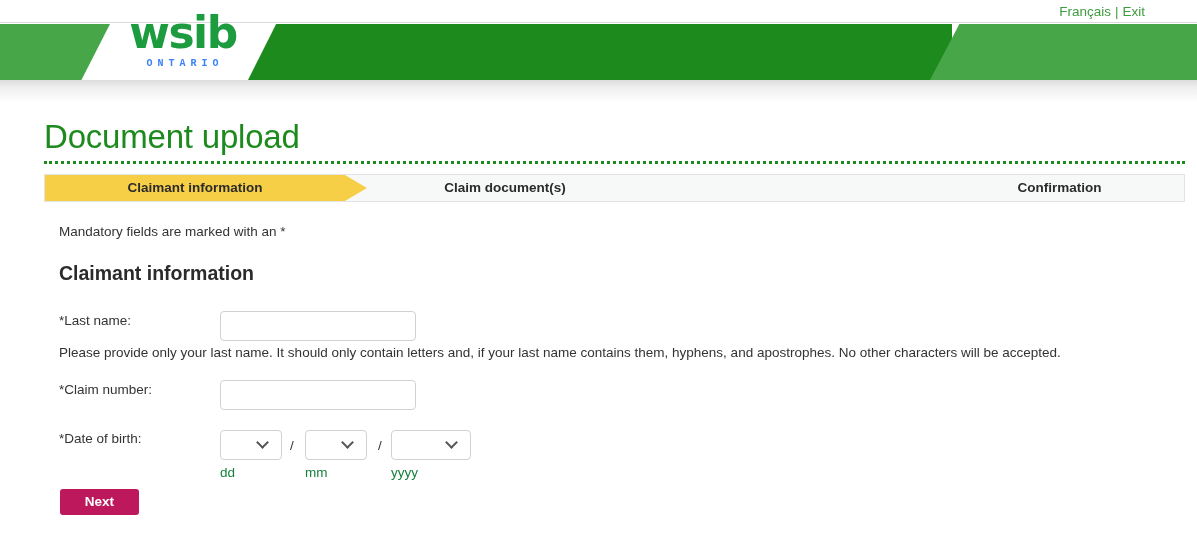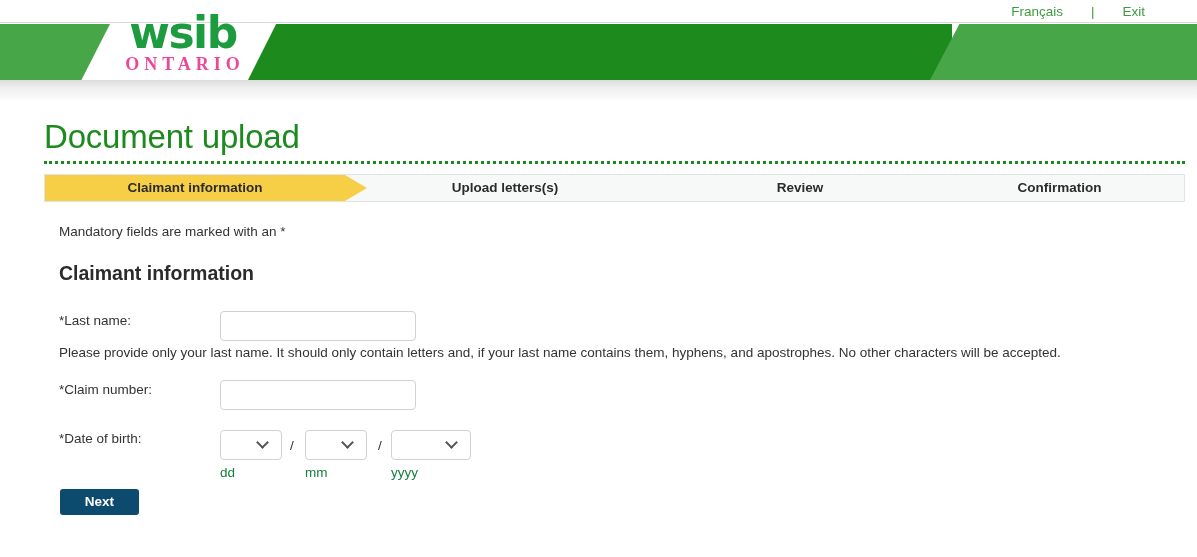--- a/index.html
+++ b/index.html
@@ -12,21 +12,20 @@
   }
   .page { position: relative; width: 1197px; height: 557px; background:#fff; }
 
   
   .topbar {
     position: absolute; top: 0; left: 0; width: 1197px; height: 23px;
     background: #ffffff;
     border-bottom: 1px solid #d9d9d9;
     display: flex; align-items: center; justify-content: flex-end;
     padding-right: 52px;
-    gap: 24px;
   }
   .topbar a {
     color: #3f9b3f; font-size: 13.5px; text-decoration: none;
     font-family: "Liberation Sans", sans-serif;
   }
   .topbar .sep { color: #3f9b3f; font-size: 13.5px; margin: 0 4px; }
 
   
   .banner {
     position: absolute; top: 24px; left: 0; width: 1197px; height: 56px;
@@ -57,22 +56,22 @@
     position: absolute; top: 10px; left: 108px; width: 150px; height: 72px;
     z-index: 5; text-align: center;
   }
   .logo-word {
     font-family: "DejaVu Sans", sans-serif;
     font-weight: bold; font-size: 44px; color: #1d9b3f;
     letter-spacing: -1.5px; line-height: 46px;
     display: block;
   }
   .logo-sub {
-    font-family: Liberation Serif, serif;
-    font-weight: bold; font-size: 18px; color: #ec4899;
+    font-family: Liberation Mono, monospace;
+    font-weight: bold; font-size: 10px; color: #3b82f6;
     letter-spacing: 5px; display: block; line-height: 16px;
     padding-left: 4px;
   }
 
   
   .page-title {
     position: absolute; top: 118px; left: 44px;
     font-size: 33px; font-weight: normal; color: #1d8a1d;
     font-family: "Liberation Sans", sans-serif;
     letter-spacing: -0.2px;
@@ -150,21 +149,21 @@
   .dob-slash {
     position: absolute; font-size: 13.5px; color: #333; top: 438px;
   }
   .dob-hint {
     position: absolute; font-size: 13.5px; color: #15803d; top: 465px;
   }
 
   .next-btn {
     position: absolute; top: 489px; left: 60px;
     width: 79px; height: 26px;
-    background: #0c4a6e; border: none; border-radius: 3px;
+    background: #be185d; border: none; border-radius: 3px;
     color: #ffffff; font-size: 13.5px; font-weight: bold;
     font-family: "Liberation Sans", sans-serif;
     cursor: pointer; line-height: 26px; text-align: center;
     padding: 0;
   }
 </style>
 </head>
 <body>
 
 <div class="page">
@@ -186,22 +185,21 @@
     <span class="logo-word">wsib</span>
     <span class="logo-sub">ONTARIO</span>
   </div>
 
   <div class="page-title">Document upload</div>
   <div class="title-rule"></div>
 
   <div class="steps">
     <div class="step active">Claimant information</div>
     <div class="step-arrow"></div>
-    <div class="step s2">Upload letters(s)</div>
-    <div class="step s3">Review</div>
+    <div class="step s2">Claim document(s)</div>
     <div class="step s4">Confirmation</div>
   </div>
 
   <div class="mandatory">Mandatory fields are marked with an *</div>
 
   <div class="section-title">Claimant information</div>
 
   <div class="field-label" style="top:313px; left:59px;">*Last name:</div>
   <input class="text-input" type="text" style="top: 311px; left: 220px;" placeholder="">
 

